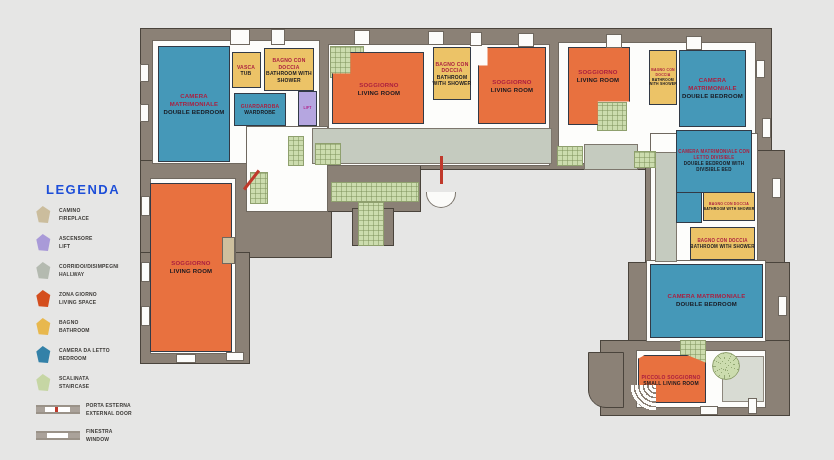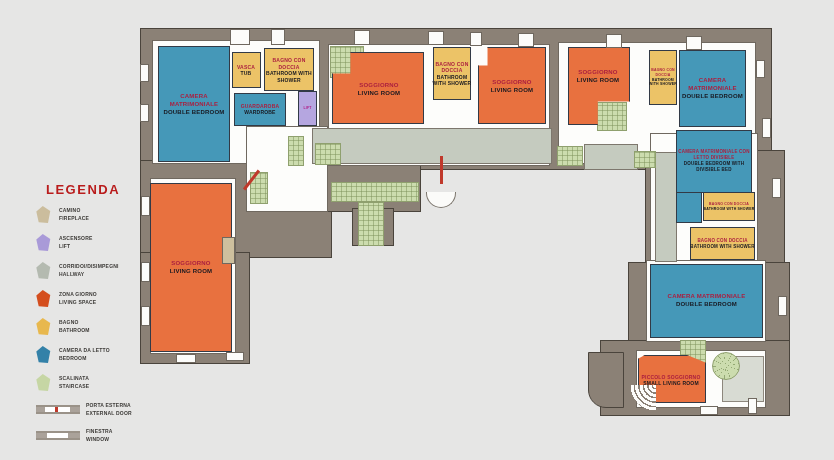--- a/index.html
+++ b/index.html
@@ -37,21 +37,21 @@
   
   .lbl{position:absolute;display:flex;flex-direction:column;align-items:center;justify-content:center;
     text-align:center;font-weight:bold;line-height:1.3;letter-spacing:.2px;pointer-events:none;}
   .lbl .it{color:#ab1f3f;}
   .lbl .en{color:#181820;}
   .fs6{font-size:6px;} .fs5{font-size:5px;} .fs45{font-size:4.5px;} .fs35{font-size:3.5px;}
   .lift-lbl{color:#b0208a;font-size:3.5px;font-weight:bold;}
 
   
   #legend{position:absolute;left:36px;top:182px;width:118px;}
-  .legend-title{font-size:13px;font-weight:bold;color:#b91c1c;letter-spacing:1.5px;margin-left:10px;margin-bottom:9px;}
+  .legend-title{font-size:13px;font-weight:bold;color:#1d4ed8;letter-spacing:1.5px;margin-left:10px;margin-bottom:9px;}
   .legend-row{display:flex;align-items:center;margin-bottom:11px;}
   .swatch{width:15px;height:17px;margin-right:8px;flex:0 0 15px;
     clip-path:polygon(45% 0, 95% 30%, 80% 100%, 18% 96%, 2% 32%);}
   .legend-text{display:flex;flex-direction:column;font-size:5px;font-weight:bold;color:#3c3a37;line-height:1.5;letter-spacing:.2px;}
   .sw-camino{background:#cbbd9d;} .sw-lift{background:#a99ad8;} .sw-hall{background:#b4bab0;}
   .sw-living{background:#d44e1e;} .sw-bath{background:#e8b84e;} .sw-bed{background:#3381a8;} .sw-stair{background:#c6d6a4;}
   .sym{width:44px;height:9px;margin-right:6px;flex:0 0 44px;border-top:2px solid #9a9288;border-bottom:2px solid #9a9288;box-sizing:border-box;}
   .sym-door{background:linear-gradient(90deg,#aaa29a 0 9px,#ffffff 9px 19px,#c0392b 19px 22px,#ffffff 22px 34px,#aaa29a 34px 44px);}
   .sym-window{background:linear-gradient(90deg,#aaa29a 0 11px,#ffffff 11px 32px,#aaa29a 32px 44px);}
 </style>

